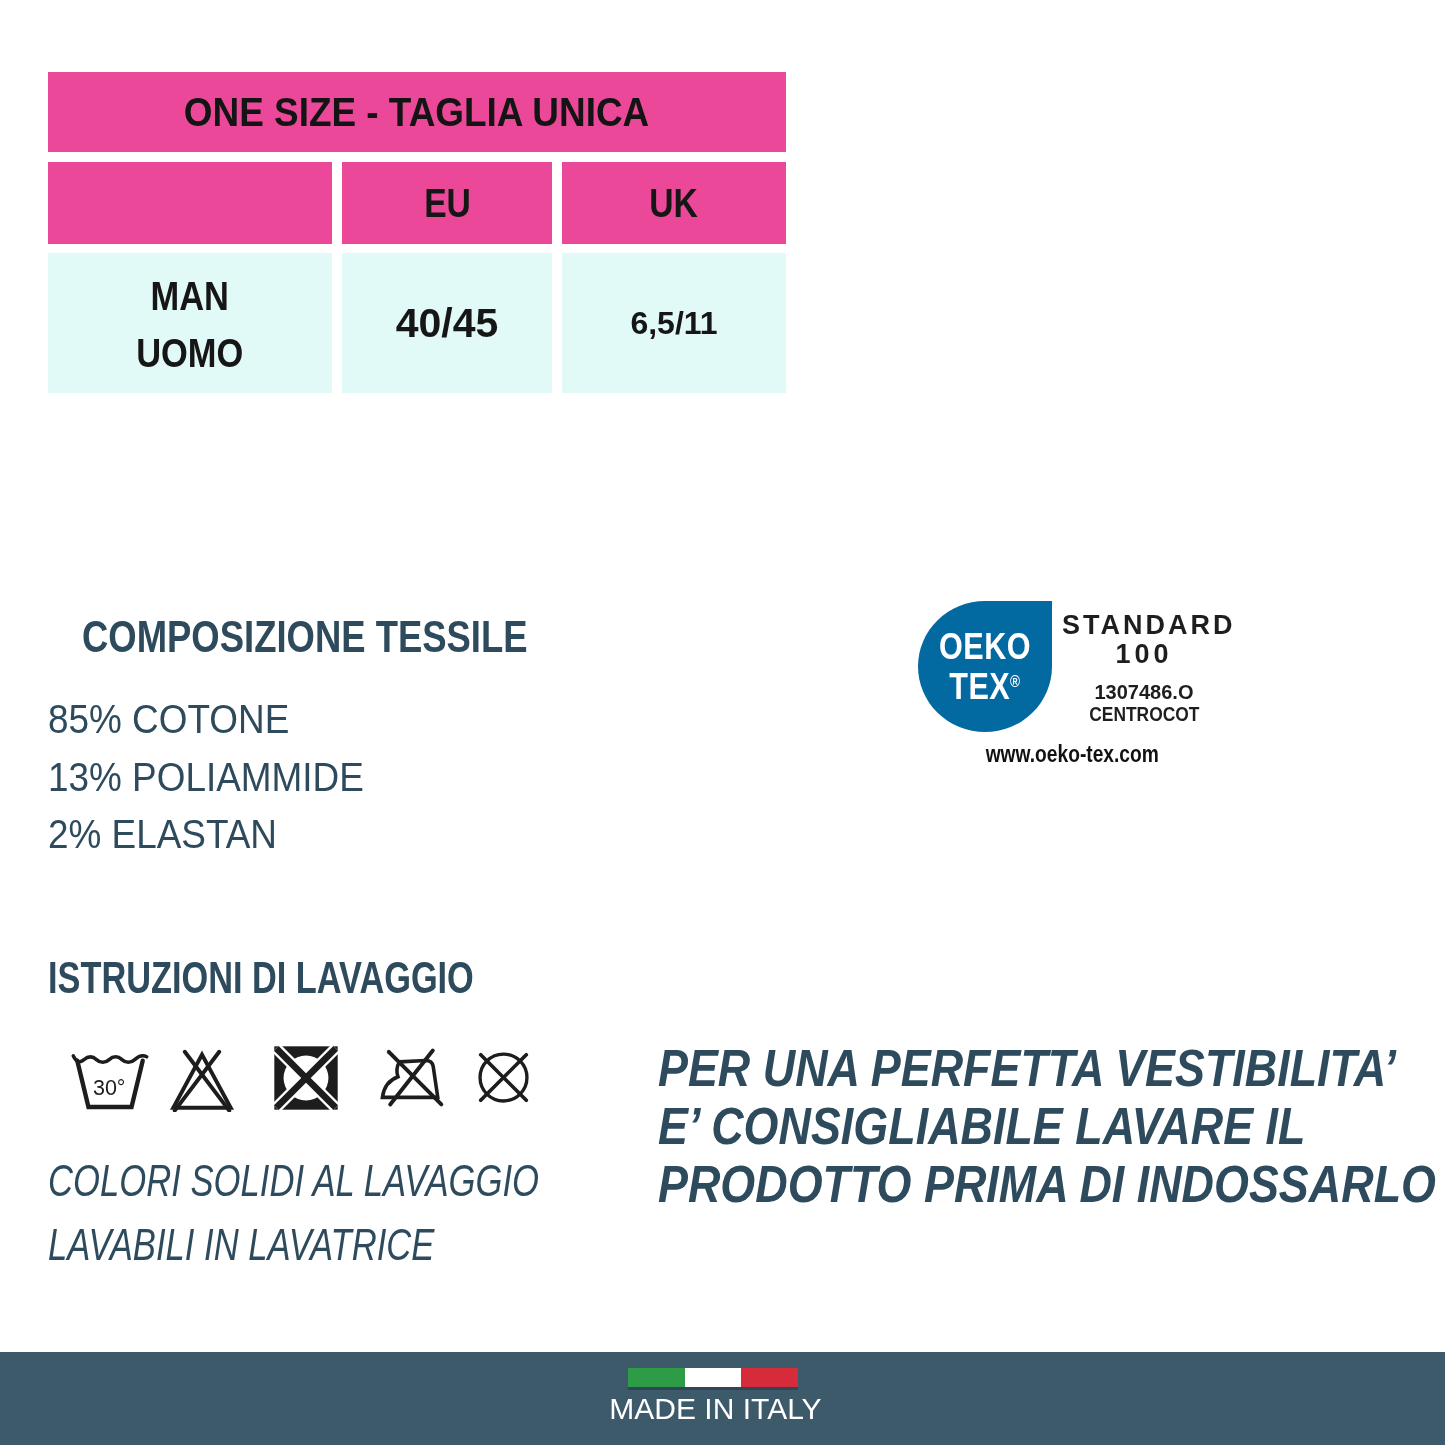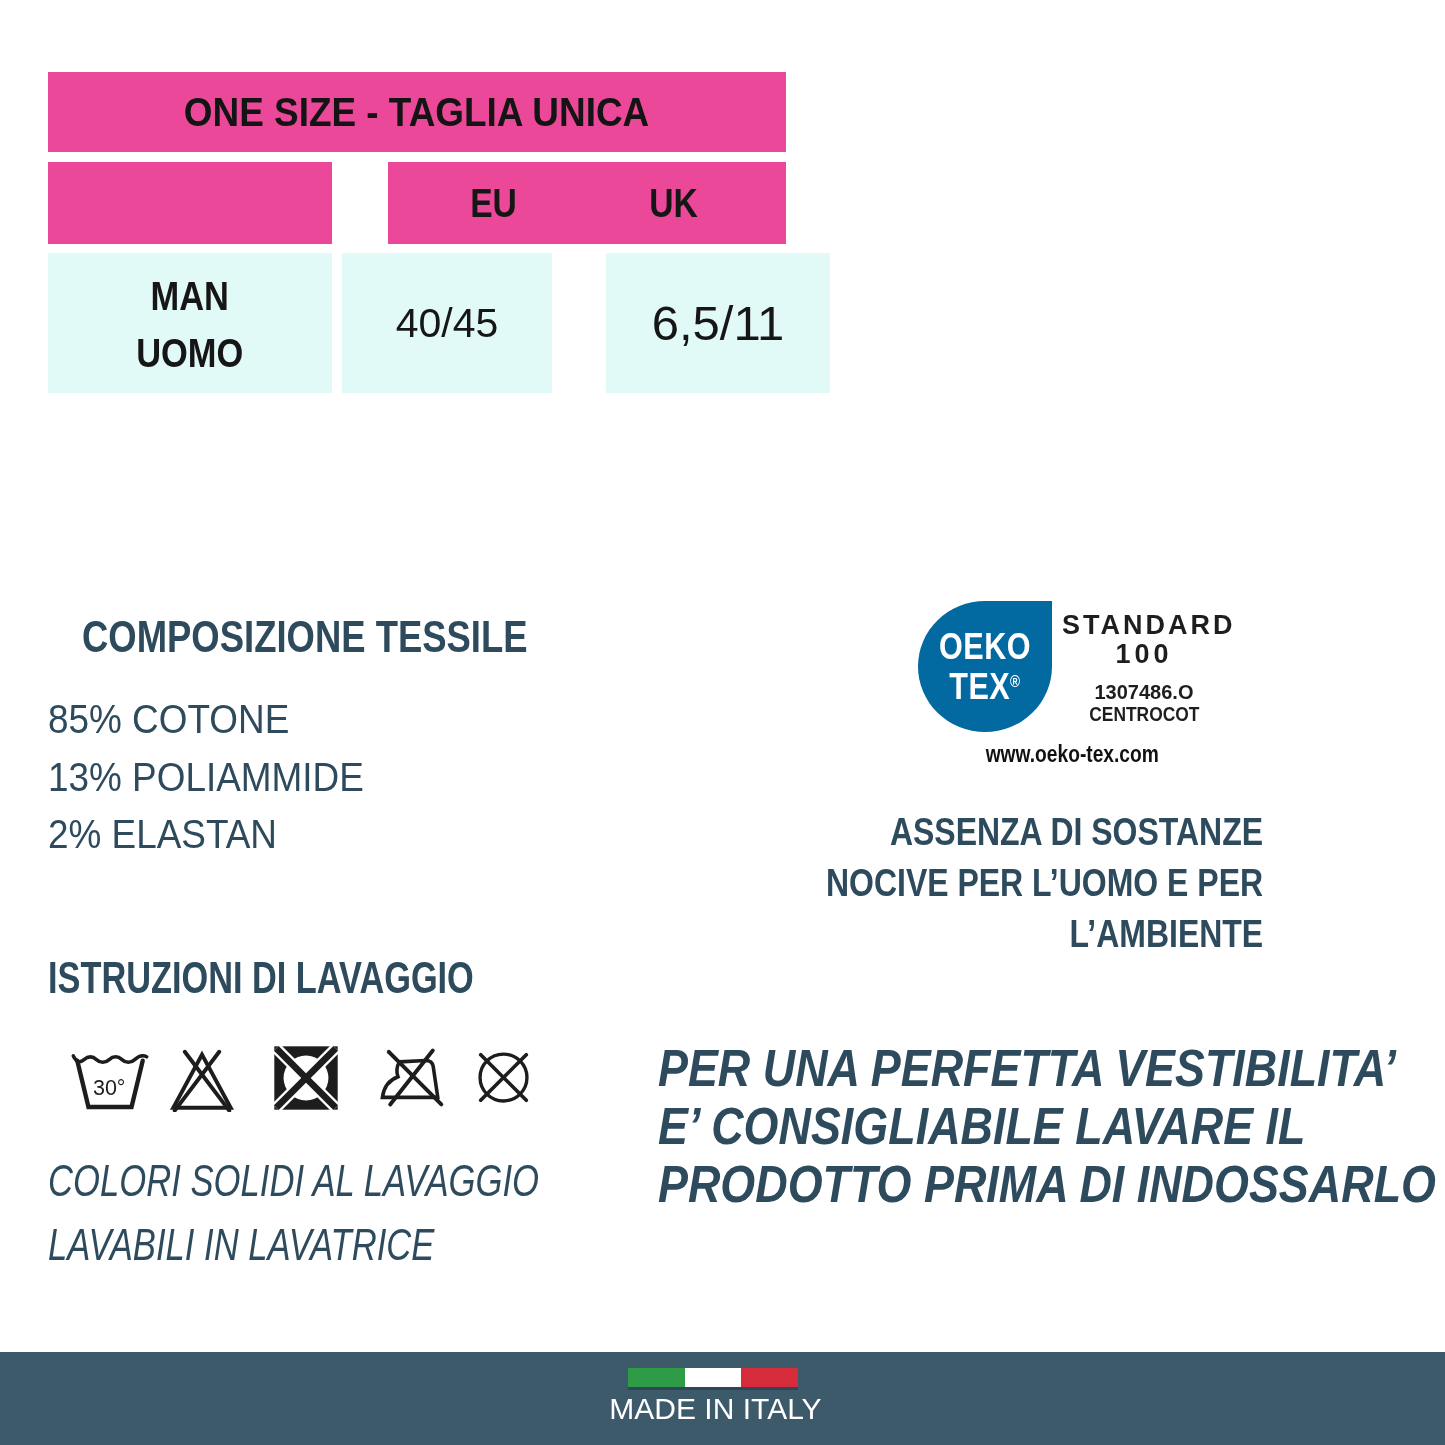--- a/index.html
+++ b/index.html
@@ -10,28 +10,28 @@
   .abs{position:absolute;}
   .flexc{display:flex;align-items:center;justify-content:center;}
   
   .sq{display:inline-block;white-space:nowrap;transform:scaleX(var(--sx,.8));}
   .oc{transform-origin:50% 50%;}
   .ol{transform-origin:0 50%;}
   .or{transform-origin:100% 50%;}
 
   
   .teal{background:#ec4899;}
-  .mint{background:#E1F9F7;}
+  .mint{background:#E1F9F7;font-weight:bold;}
   #t-head{left:48px;top:72px;width:738px;height:80px;font-size:41px;font-weight:700;color:#141414;}
   #t-c1h{left:48px;top:162px;width:284px;height:82px;}
-  #t-c2h{left:342px;top:162px;width:210px;height:82px;font-size:41px;font-weight:700;margin-left:46px;}
+  #t-c2h{left:342px;top:162px;width:210px;height:82px;font-size:41px;font-weight:700;}
   #t-c3h{left:562px;top:162px;width:224px;height:82px;font-size:41px;font-weight:700;}
   #t-c1{left:48px;top:253px;width:284px;height:140px;font-size:41px;font-weight:700;flex-direction:column;padding-top:4px;box-sizing:border-box;}
   #t-c2{left:342px;top:253px;width:210px;height:140px;font-size:41px;}
-  #t-c3{left:562px;top:253px;width:224px;height:140px;font-size:49px;margin-left:44px;}
+  #t-c3{left:562px;top:253px;width:224px;height:140px;font-size:32px;}
   .t-label-line{line-height:57px;}
 
   
   .slate{color:#2E4B5E;}
   #comp-h{left:48px;top:612px;font-size:45px;font-weight:700;line-height:50px;margin-left:34px;}
   #comp-items{left:48px;top:691px;font-size:41px;line-height:57.5px;}
   #wash-h{left:48px;top:953px;font-size:44px;font-weight:700;line-height:49px;}
   #wash-notes{left:48px;top:1149px;font-size:45px;font-style:italic;line-height:63.5px;}
   .care-icon{position:absolute;}
   .care-icon svg{display:block;}
@@ -149,25 +149,20 @@
   </div>
   <div class="abs" id="std">
     <div id="std-word">STANDARD</div>
     <div id="std-num">100</div>
     <div id="cert">1307486.O</div>
     <div id="inst"><span class="sq oc" style="--sx:.87">CENTROCOT</span></div>
   </div>
   <div class="abs" id="site">
     <span class="sq oc" style="--sx:.8">www.oeko-tex.com</span>
   </div>
-  <div class="abs slate" id="claim">
-    <div><span class="sq or" style="--sx:.82">ASSENZA DI SOSTANZE</span></div>
-    <div><span class="sq or" style="--sx:.82">NOCIVE PER L’UOMO E PER</span></div>
-    <div><span class="sq or" style="--sx:.82">L’AMBIENTE</span></div>
-  </div>
 
   <div class="abs slate" id="advice">
     <div><span class="sq ol" style="--sx:.88">PER UNA PERFETTA VESTIBILITA’</span></div>
     <div><span class="sq ol" style="--sx:.88">E’ CONSIGLIABILE LAVARE IL</span></div>
     <div><span class="sq ol" style="--sx:.88">PRODOTTO PRIMA DI INDOSSARLO</span></div>
   </div>
 
   <div class="abs" id="bar"></div>
   <div class="abs" id="flag">
     <span class="fg"></span>

